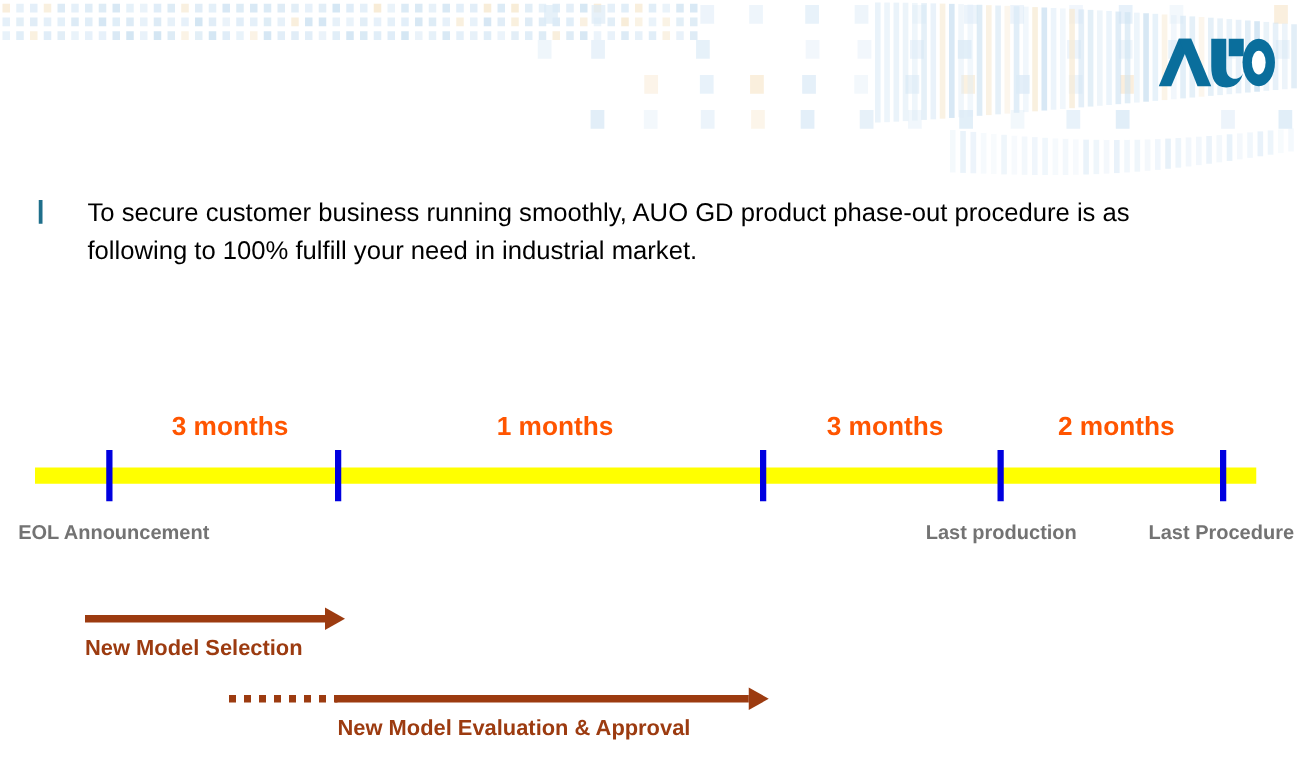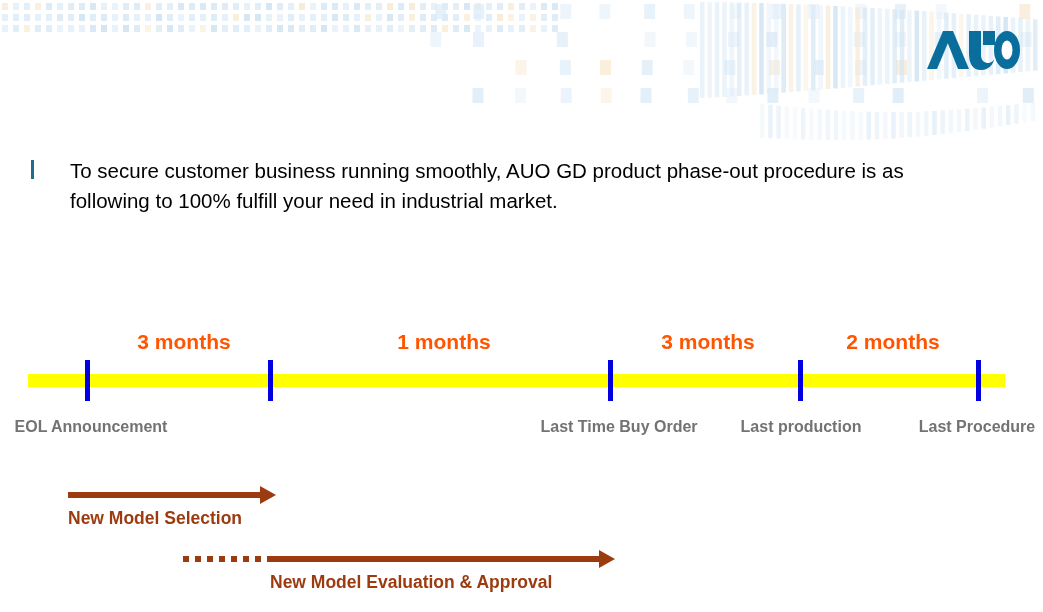--- a/index.html
+++ b/index.html
@@ -477,21 +477,20 @@
     <div class="tl-span-label" style="left:708px">3 months</div>
     <div class="tl-span-label" style="left:893px">2 months</div>
 
     <div class="tl-tick" style="left:85px"></div>
     <div class="tl-tick" style="left:268px"></div>
     <div class="tl-tick" style="left:608px"></div>
     <div class="tl-tick" style="left:798px"></div>
     <div class="tl-tick" style="left:976px"></div>
 
     <div class="tl-point-label" style="left:91px">EOL Announcement</div>
-    <div class="tl-point-label" style="left:619px">Last Time Buy Order</div>
     <div class="tl-point-label" style="left:801px">Last production</div>
     <div class="tl-point-label" style="left:977px">Last Procedure</div>
   </div>
 
   <div id="arrows">
 
     <div class="arrow-row">
       <div class="arrow-line" style="left:68px; top:24px; width:192px;"></div>
       <div class="arrow-head" style="left:260px; top:18px;"></div>
       <div class="arrow-label" style="left:68px; top:40px;">New Model Selection</div>

